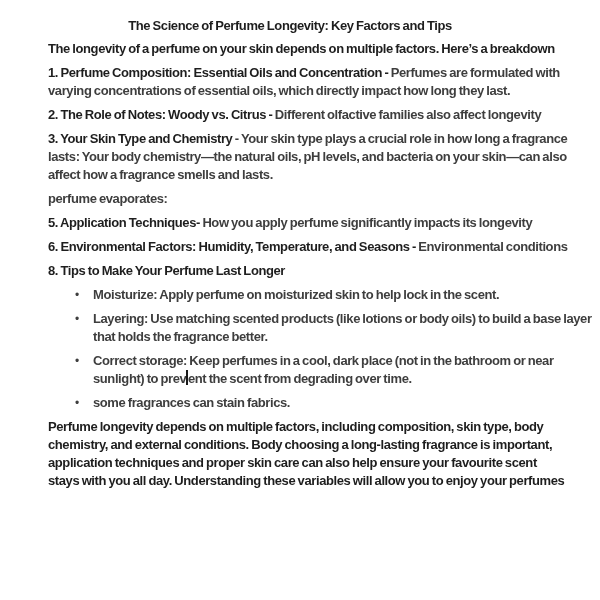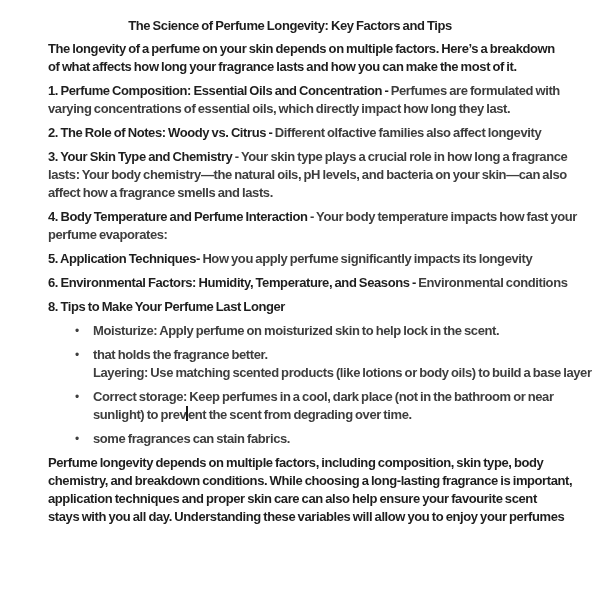--- a/index.html
+++ b/index.html
@@ -63,73 +63,71 @@
   }
 </style>
 </head>
 <body>
 
 <div class="page">
   <div class="doc-title">The Science of Perfume Longevity: Key Factors and Tips</div>
   <div id="doc-blocks">
       <div class="block">
         <div class="line"><span class="run b">The longevity of a perfume on your skin depends on multiple factors. Here’s a breakdown</span></div>
-        <div class="line"><span class="run b">of what affects how long your fragrance lasts and how you can make the most of it.</span></div>
       </div>
       <div class="block">
         <div class="line"><span class="run b">1. Perfume Composition: Essential Oils and Concentration -</span><span class="run"> Perfumes are formulated with</span></div>
         <div class="line"><span class="run">varying concentrations of essential oils, which directly impact how long they last.</span></div>
       </div>
       <div class="block">
         <div class="line"><span class="run b">2. The Role of Notes: Woody vs. Citrus -</span><span class="run"> Different olfactive families also affect longevity</span></div>
       </div>
       <div class="block">
         <div class="line"><span class="run b">3. Your Skin Type and Chemistry</span><span class="run"> - Your skin type plays a crucial role in how long a fragrance</span></div>
         <div class="line"><span class="run">lasts: Your body chemistry—the natural oils, pH levels, and bacteria on your skin—can also</span></div>
         <div class="line"><span class="run">affect how a fragrance smells and lasts.</span></div>
       </div>
       <div class="block">
-        <div class="line"><span class="run b">4. Body Temperature and Perfume Interaction</span><span class="run"> - Your body temperature impacts how fast your</span></div>
         <div class="line"><span class="run">perfume evaporates:</span></div>
       </div>
       <div class="block">
         <div class="line"><span class="run b">5. Application Techniques-</span><span class="run"> How you apply perfume significantly impacts its longevity</span></div>
       </div>
       <div class="block">
         <div class="line"><span class="run b">6. Environmental Factors: Humidity, Temperature, and Seasons -</span><span class="run"> Environmental conditions</span></div>
       </div>
       <div class="block">
         <div class="line"><span class="run b">8. Tips to Make Your Perfume Last Longer</span></div>
       </div>
       <div class="block li">
         <span class="bullet">•</span>
         <div class="li-content">
           <div class="line"><span class="run">Moisturize: Apply perfume on moisturized skin to help lock in the scent.</span></div>
         </div>
       </div>
       <div class="block li">
         <span class="bullet">•</span>
         <div class="li-content">
+          <div class="line"><span class="run">Layering: Use matching scented products (like lotions or body oils) to build a base layer</span></div>
           <div class="line"><span class="run">that holds the fragrance better.</span></div>
-          <div class="line"><span class="run">Layering: Use matching scented products (like lotions or body oils) to build a base layer</span></div>
         </div>
       </div>
       <div class="block li">
         <span class="bullet">•</span>
         <div class="li-content">
           <div class="line"><span class="run">Correct storage: Keep perfumes in a cool, dark place (not in the bathroom or near</span></div>
           <div class="line"><span class="run">sunlight) to prev</span><span class="caret"></span><span class="run">ent the scent from degrading over time.</span></div>
         </div>
       </div>
       <div class="block li">
         <span class="bullet">•</span>
         <div class="li-content">
           <div class="line"><span class="run">some fragrances can stain fabrics.</span></div>
         </div>
       </div>
       <div class="block">
         <div class="line"><span class="run b">Perfume longevity depends on multiple factors, including composition, skin type, body</span></div>
-        <div class="line"><span class="run b">chemistry, and breakdown conditions. While choosing a long-lasting fragrance is important,</span></div>
+        <div class="line"><span class="run b">chemistry, and external conditions. Body choosing a long-lasting fragrance is important,</span></div>
         <div class="line"><span class="run b">application techniques and proper skin care can also help ensure your favourite scent</span></div>
         <div class="line"><span class="run b">stays with you all day. Understanding these variables will allow you to enjoy your perfumes</span></div>
       </div>
     </div>
 </div>
 
 </body></html>

